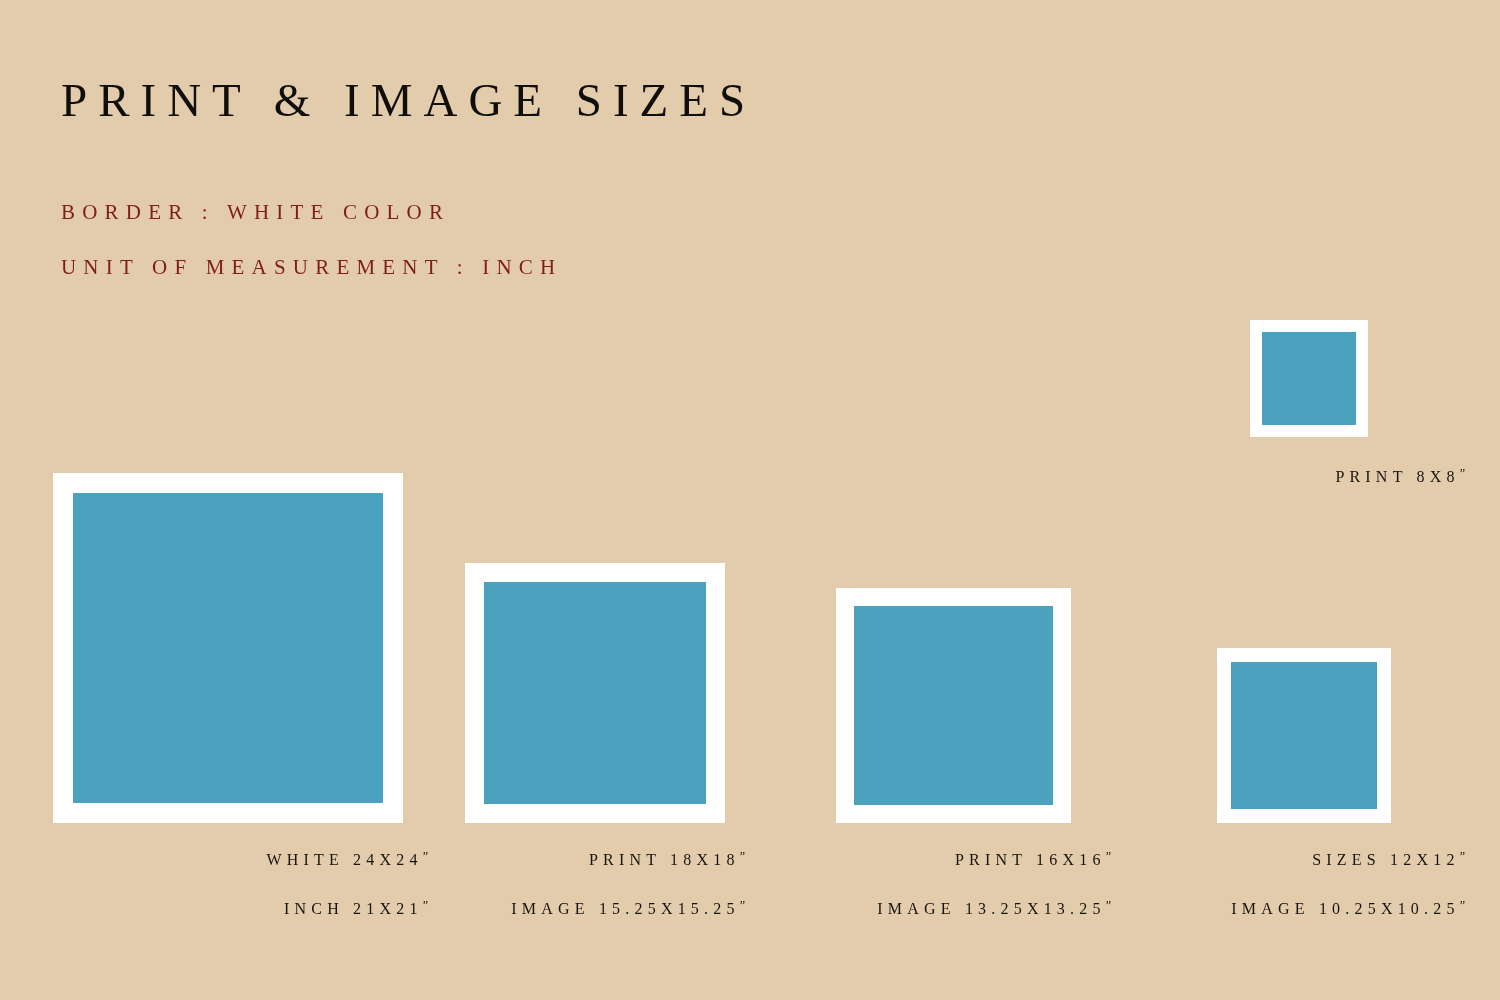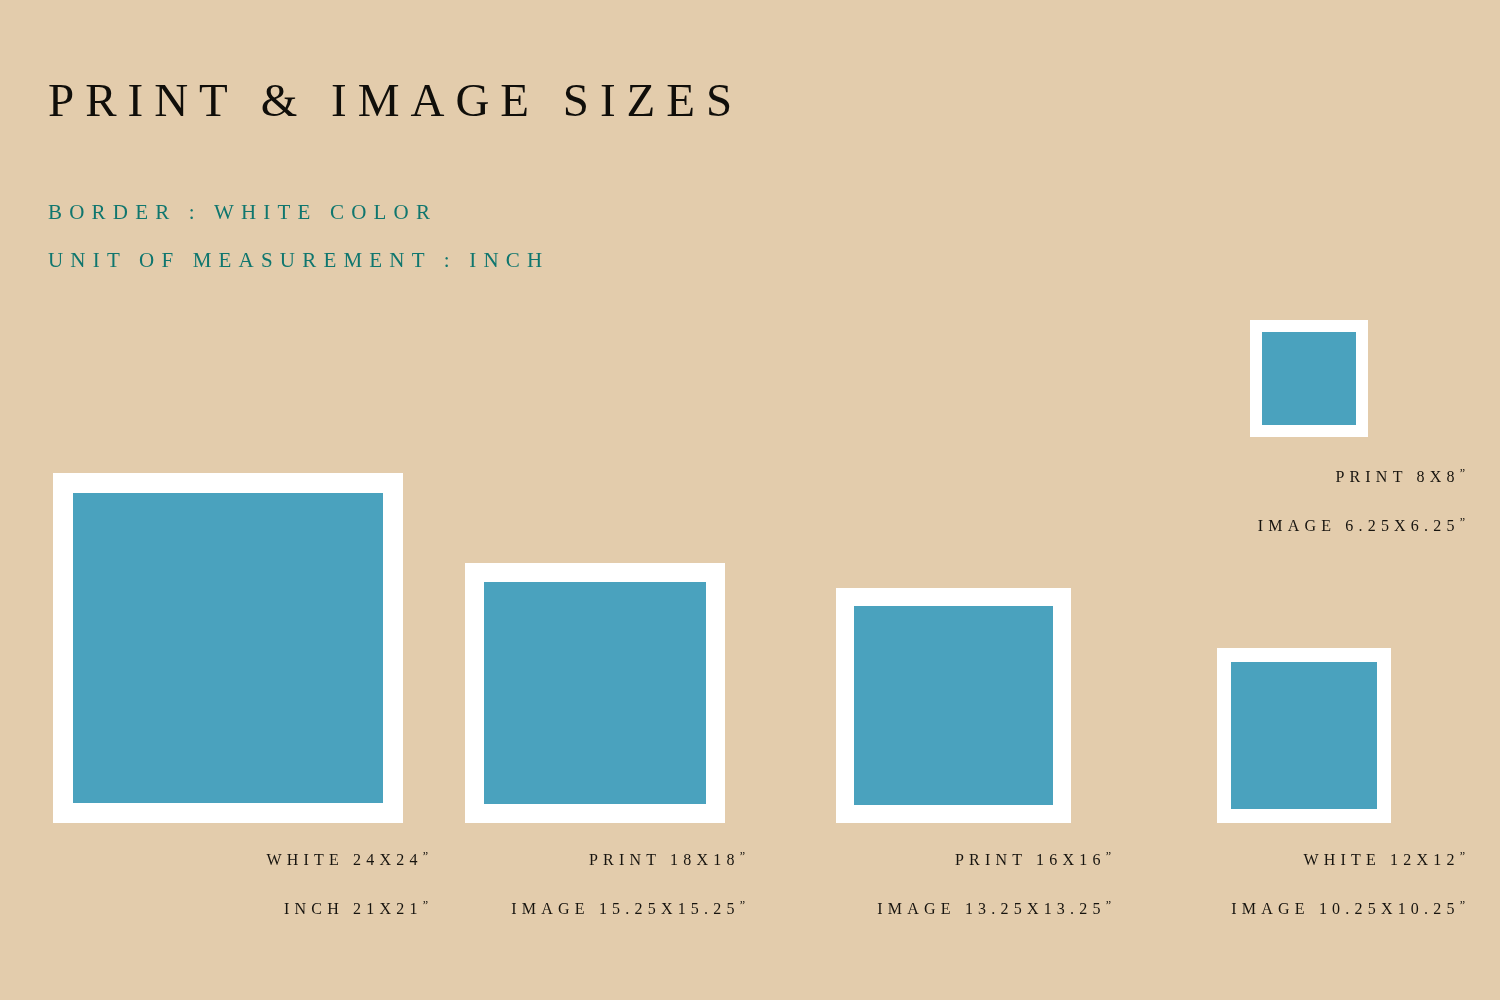--- a/index.html
+++ b/index.html
@@ -18,43 +18,43 @@
   }
   #page-root {
     position: relative;
     width: 1500px;
     height: 1000px;
   }
 
   
   .header {
     position: absolute;
-    left: 48px;
+    left: 61px;
     top: 72px;
     width: 1000px;
   }
   .title {
     font-size: 47px;
     line-height: 56px;
     letter-spacing: 11px;
     font-weight: 400;
     margin: 0;
     white-space: nowrap;
     color: #100e0a;
   }
   .subtitle {
     font-size: 21px;
     line-height: 30px;
     letter-spacing: 7.2px;
     margin: 0;
     white-space: nowrap;
-    color: #0f766e;
+    color: #7f1d1d;
   }
   .sub1 { margin-top: 69px; }
-  .sub2 { margin-top: 18px; }
+  .sub2 { margin-top: 25px; }
 
   
   .frame {
     position: absolute;
     background: #ffffff;
     box-sizing: border-box;
   }
   .frame .mat {
     width: 100%;
     height: 100%;
@@ -120,21 +120,20 @@
     <p class="subtitle sub2">UNIT OF MEASUREMENT : INCH</p>
   </div>
 
   <div class="frame" id="frame-8">
     <div class="mat">
       <div class="art"></div>
     </div>
   </div>
   <div class="caption" id="cap-8">
     <p class="line print"><span>PRINT 8X8</span><span class="inch">”</span></p>
-    <p class="line image"><span>IMAGE 6.25X6.25</span><span class="inch">”</span></p>
   </div>
 
   <div class="frame" id="frame-24">
     <div class="mat">
       <div class="art"></div>
     </div>
   </div>
   <div class="caption" id="cap-24">
     <p class="line print"><span>WHITE 24X24</span><span class="inch">”</span></p>
     <p class="line image"><span>INCH 21X21</span><span class="inch">”</span></p>
@@ -159,17 +158,17 @@
     <p class="line print"><span>PRINT 16X16</span><span class="inch">”</span></p>
     <p class="line image"><span>IMAGE 13.25X13.25</span><span class="inch">”</span></p>
   </div>
 
   <div class="frame" id="frame-12">
     <div class="mat">
       <div class="art"></div>
     </div>
   </div>
   <div class="caption" id="cap-12">
-    <p class="line print"><span>WHITE 12X12</span><span class="inch">”</span></p>
+    <p class="line print"><span>SIZES 12X12</span><span class="inch">”</span></p>
     <p class="line image"><span>IMAGE 10.25X10.25</span><span class="inch">”</span></p>
   </div>
 
 </div>
 
 </body></html>

